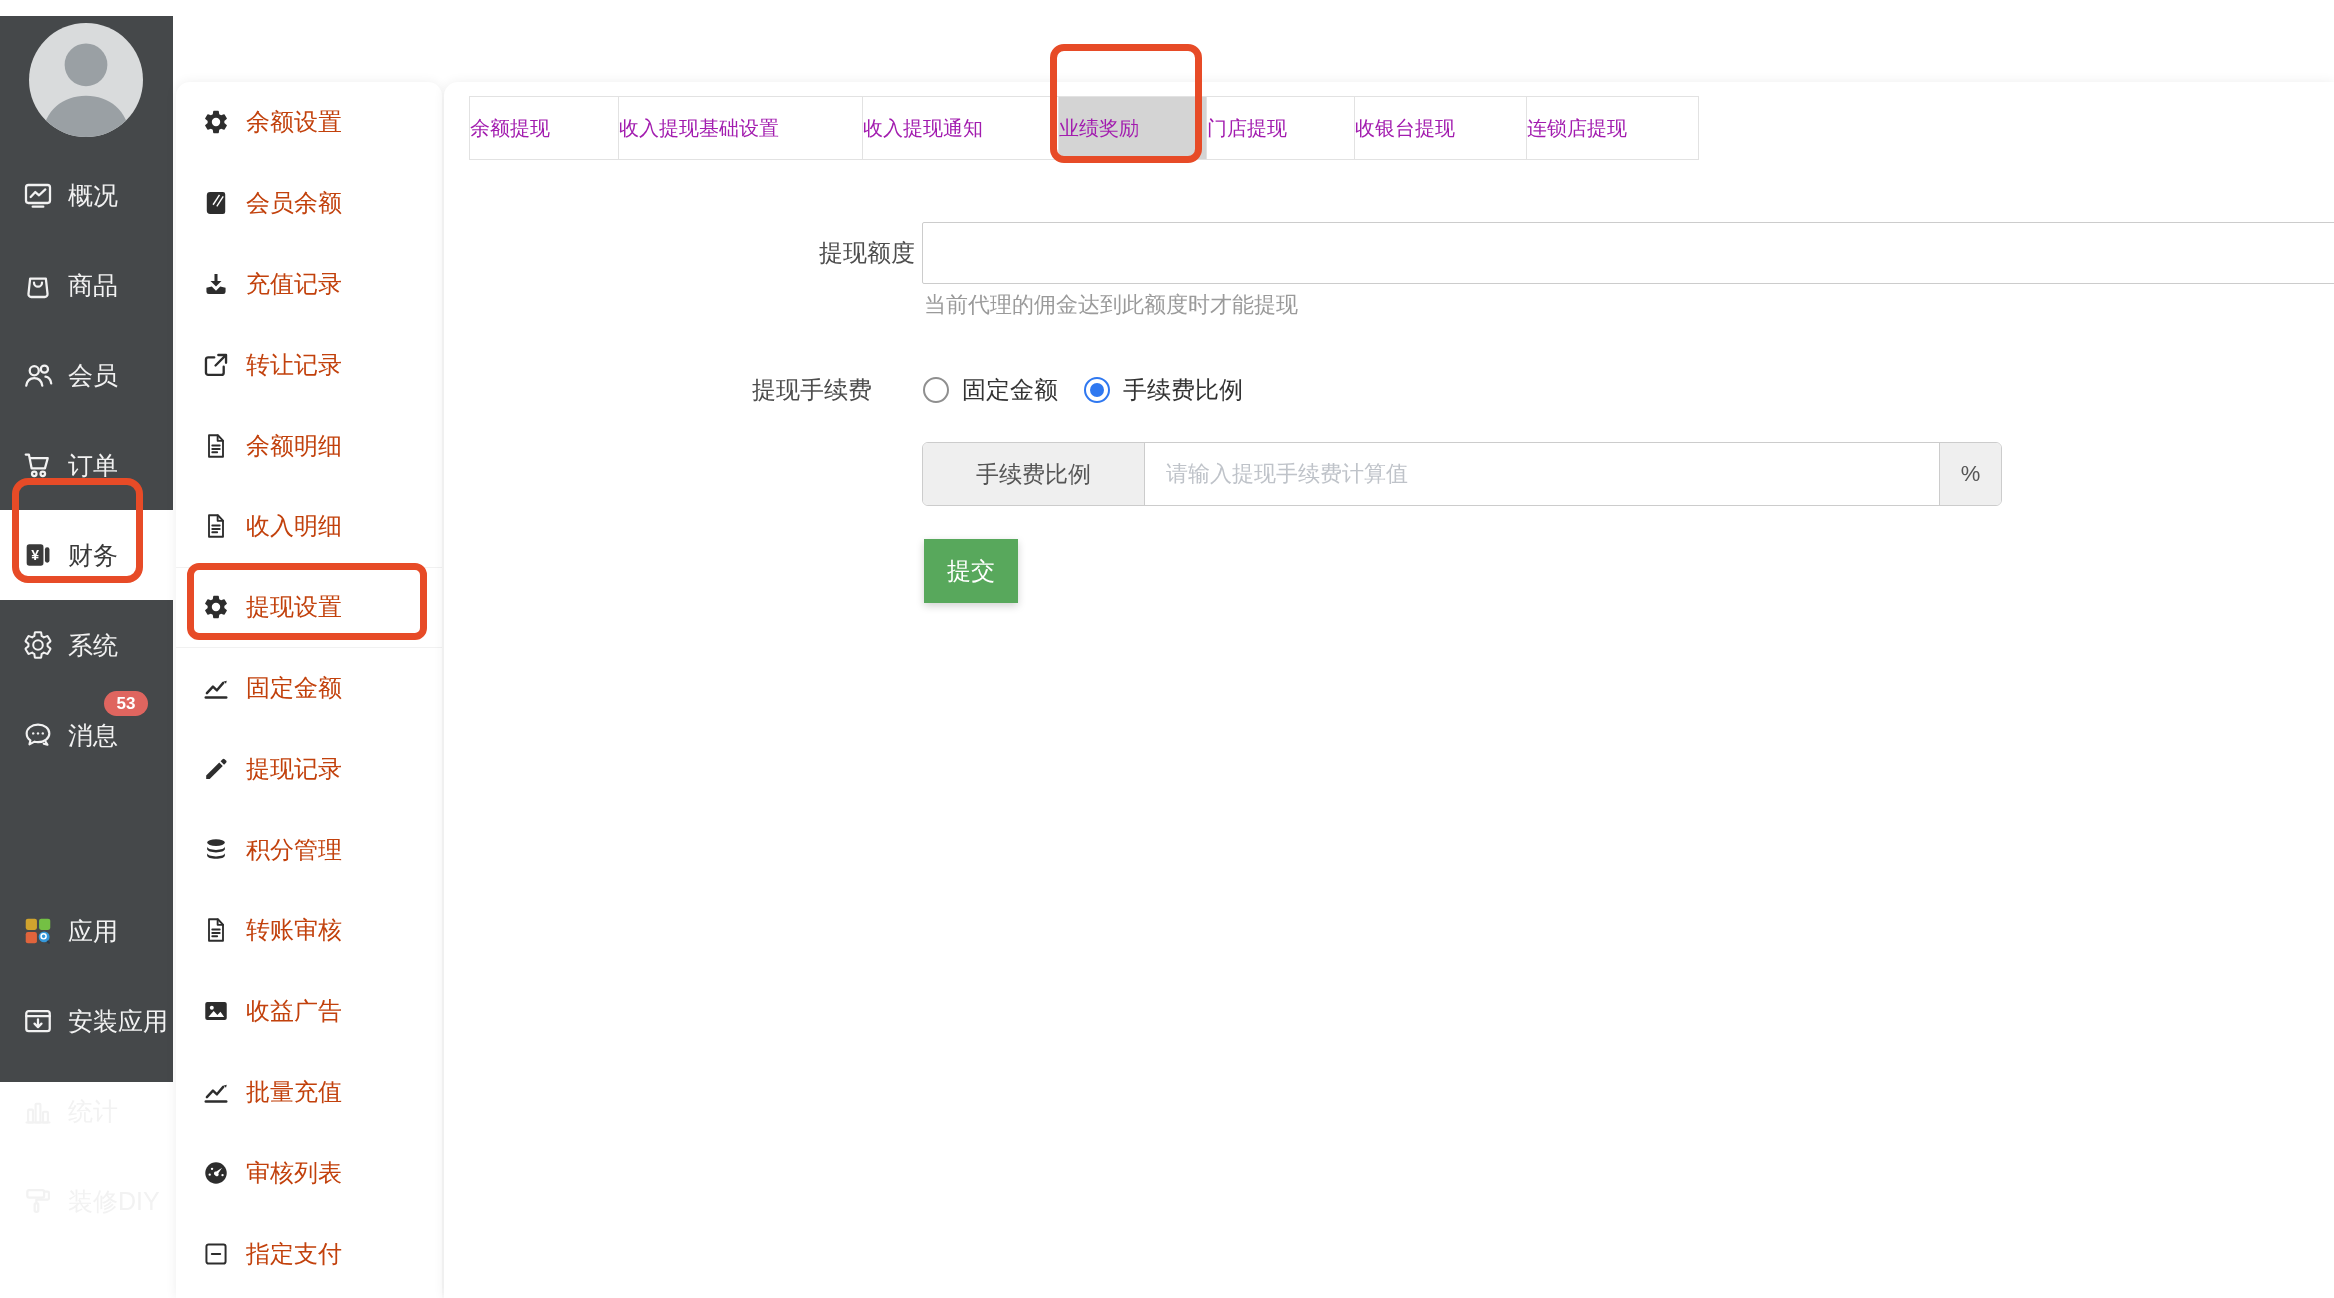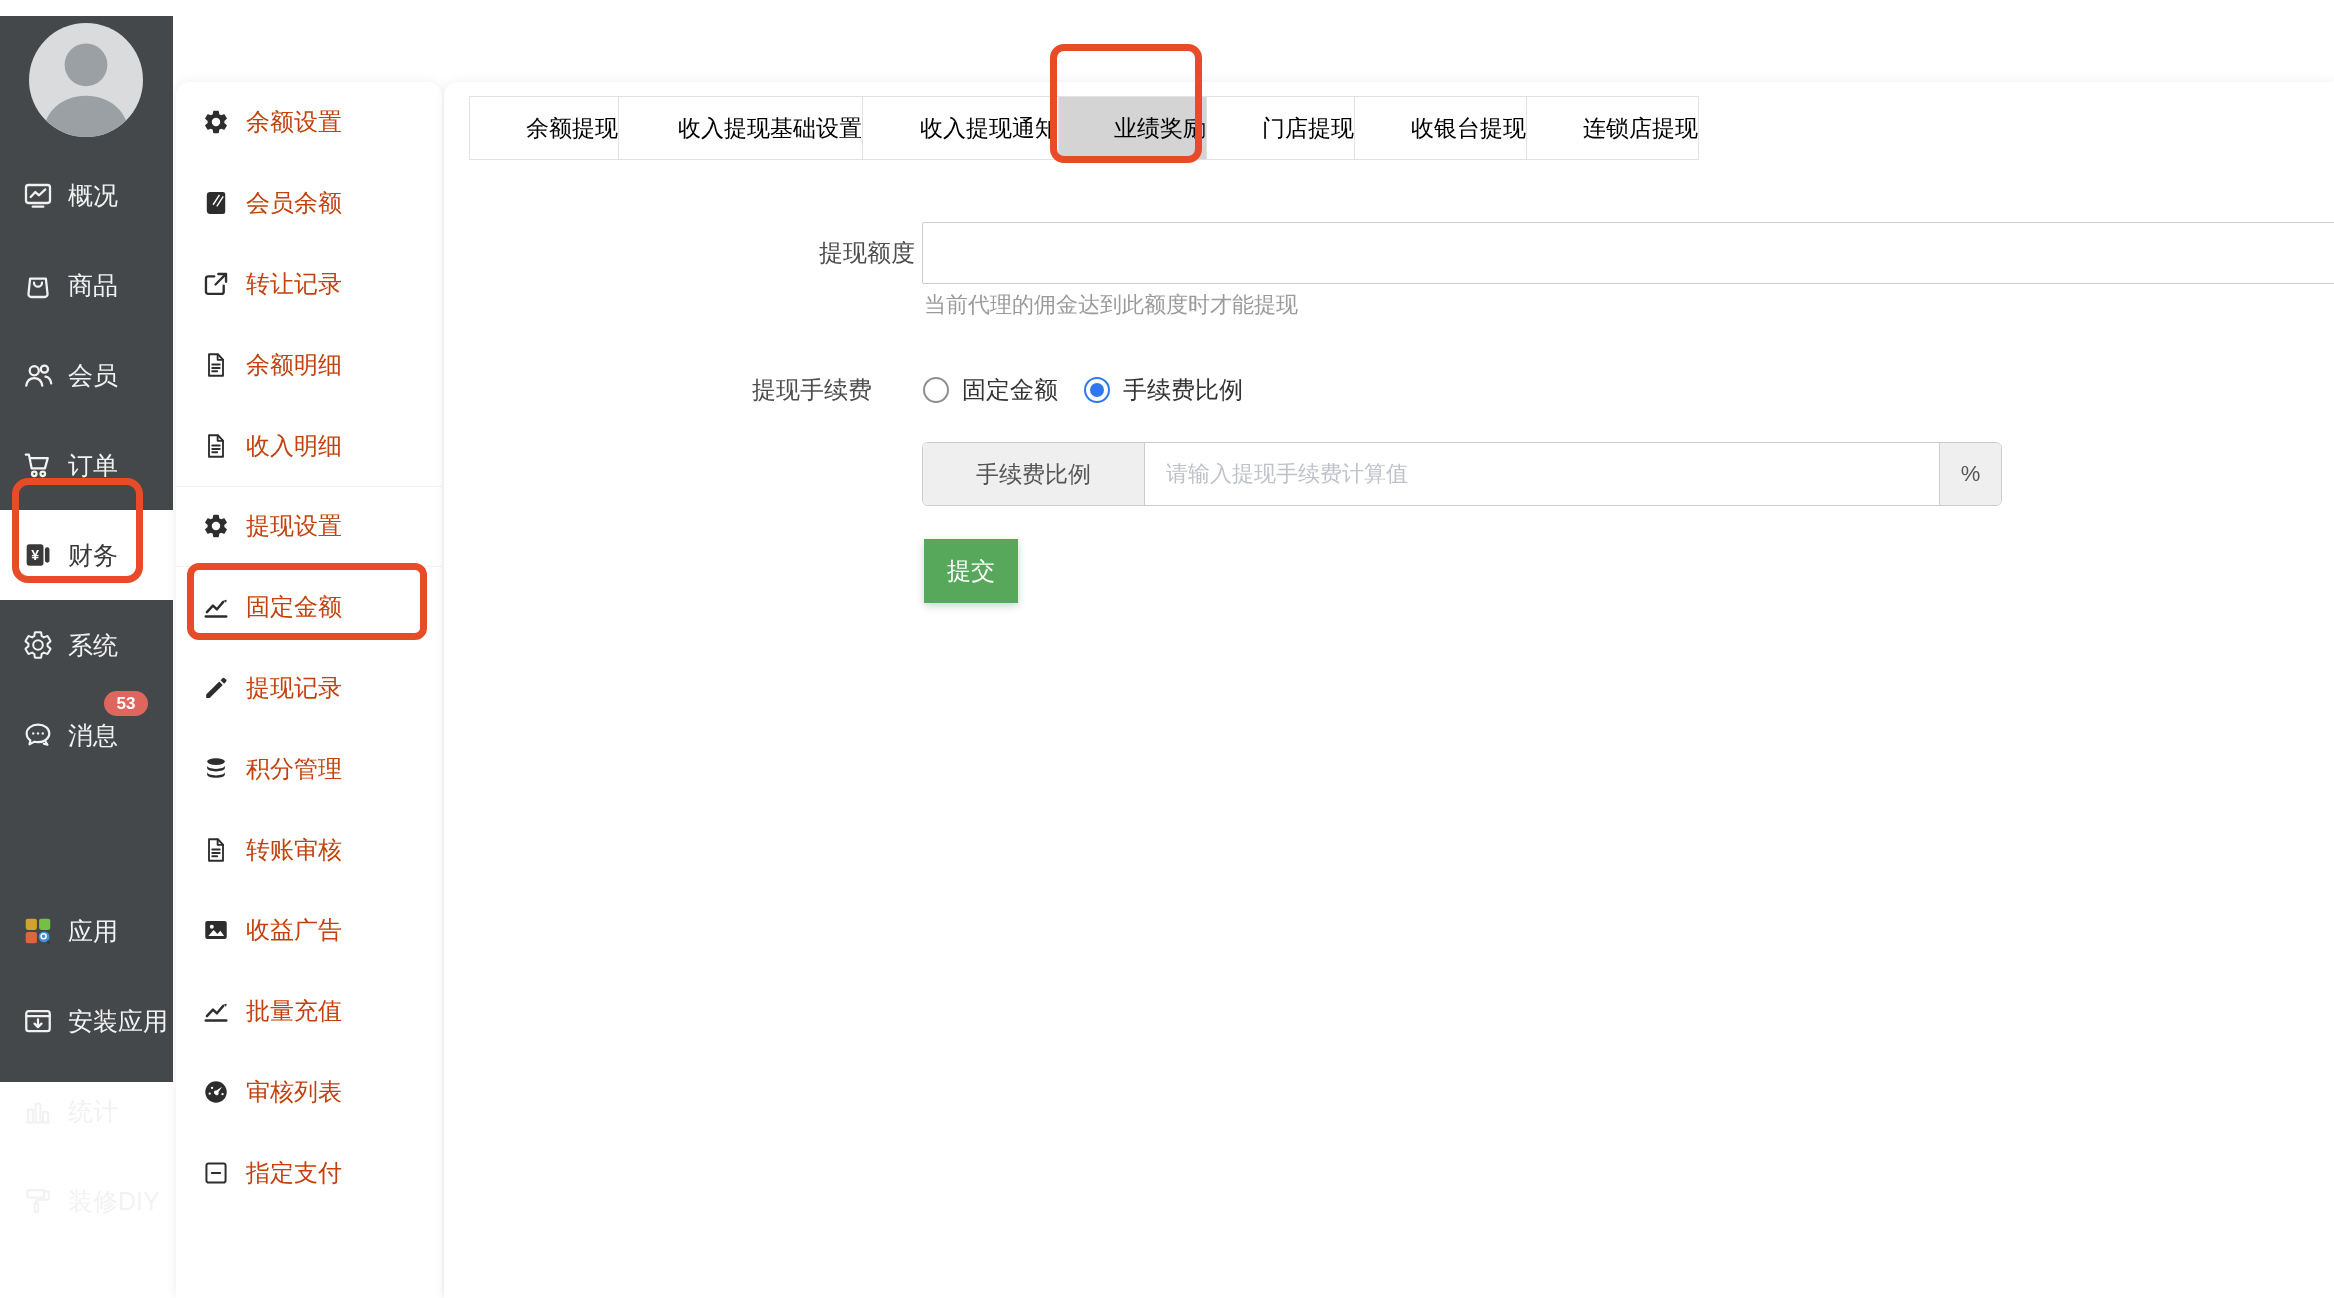--- a/index.html
+++ b/index.html
@@ -53,22 +53,22 @@
   .sub-item.active{border-top:1px solid #f1f1f1;border-bottom:1px solid #f1f1f1}
 
   
   .main-card{
     position:absolute;left:444px;top:82px;width:1890px;height:1216px;
     background:#fff;border-radius:14px 0 0 0;
     box-shadow:0 0 12px rgba(0,0,0,.07);overflow:hidden;
   }
   .tabs{display:inline-flex;margin:14px 0 0 25px;border:1px solid #e2e2e2}
   .tab{
-    height:62px;line-height:62px;font-size:23px;color:#000000;cursor:pointer;
-    border-left:1px solid #e2e2e2;text-align:right;white-space:nowrap;
+    height:62px;line-height:62px;font-size:20px;color:#a21caf;cursor:pointer;
+    border-left:1px solid #e2e2e2;text-align:left;white-space:nowrap;
     box-sizing:border-box;
   }
   .tab:first-child{border-left:none}
   .tab:nth-child(1){width:148px}
   .tab:nth-child(2){width:244px}
   .tab:nth-child(3){width:196px}
   .tab:nth-child(4){width:148px}
   .tab:nth-child(5){width:148px}
   .tab:nth-child(6){width:172px}
   .tab:nth-child(7){width:172px}
@@ -291,20 +291,29 @@
         <svg viewBox="0 0 24 24" fill="currentColor">
           <path d="M7 2.6h11a1.9 1.9 0 0 1 1.9 1.9v15a1.9 1.9 0 0 1-1.9 1.9H7a2.9 2.9 0 0 1-2.9-2.9v-13A2.9 2.9 0 0 1 7 2.6z"></path>
           <path d="M9.5 13.5 15 5" stroke="#ffffff" stroke-width="1.2"></path>
           <path d="M12.7 14.8 18.2 6.3" stroke="#ffffff" stroke-width="1.2"></path>
         </svg>
       </span>
       <span>会员余额</span>
     </div>
     <div class="sub-item">
       <span class="icon">
+        <svg viewBox="0 0 24 24" fill="currentColor">
+          <path d="M10.7 3.4h2.6v6h3.4L12 14.2 7.3 9.4h3.4z"></path>
+          <path d="M3.8 15.2l4.6-1.1 3.6 3.6 3.6-3.6 4.6 1.1v3.4a2 2 0 0 1-2 2H5.8a2 2 0 0 1-2-2z"></path>
+        </svg>
+      </span>
+      <span>充值记录</span>
+    </div>
+    <div class="sub-item">
+      <span class="icon">
         <svg viewBox="0 0 24 24" fill="none" stroke="currentColor" stroke-width="2" stroke-linecap="round" stroke-linejoin="round">
           <path d="M18.6 13.4v5.2a1.9 1.9 0 0 1-1.9 1.9H5.3a1.9 1.9 0 0 1-1.9-1.9V7.3a1.9 1.9 0 0 1 1.9-1.9h5.2"></path>
           <polyline points="14 3.4 20.6 3.4 20.6 10"></polyline>
           <line x1="20.2" y1="3.8" x2="11.6" y2="12.4"></line>
         </svg>
       </span>
       <span>转让记录</span>
     </div>
     <div class="sub-item">
       <span class="icon">

